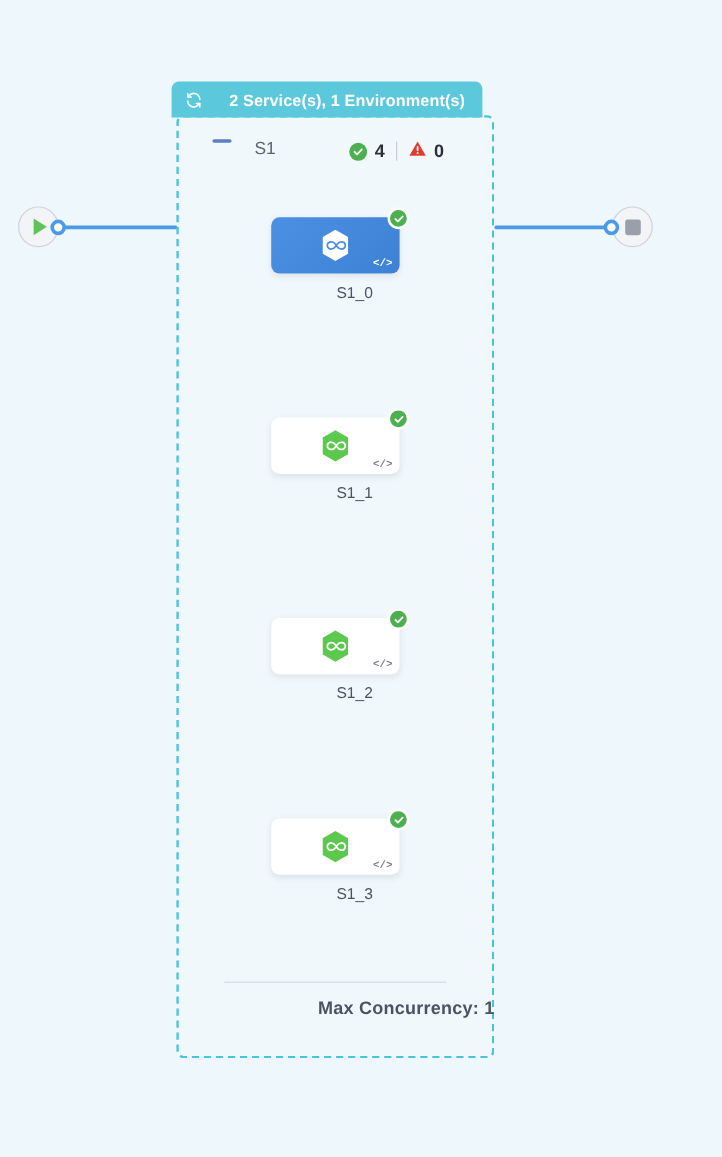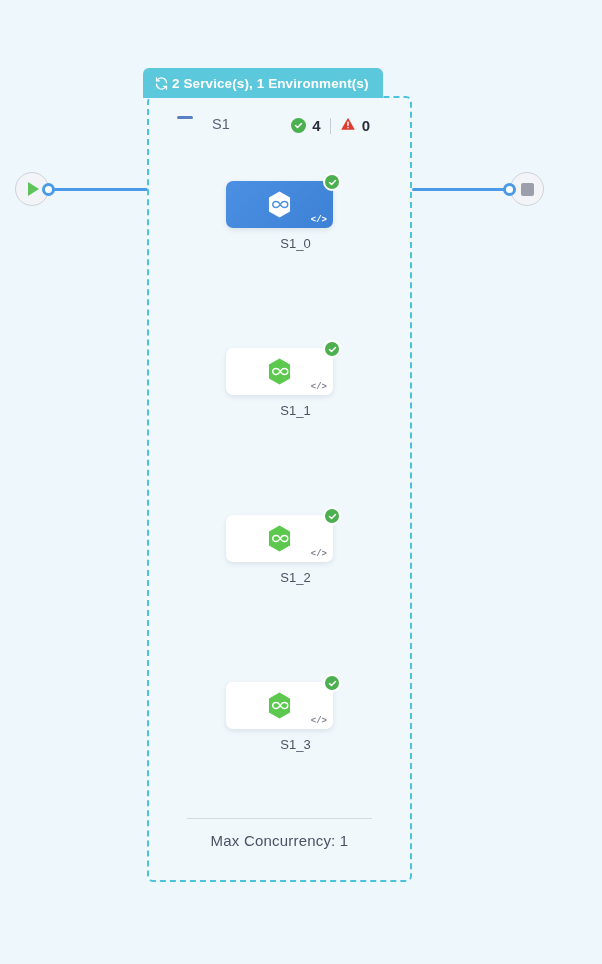--- a/index.html
+++ b/index.html
@@ -89,21 +89,21 @@
   .group-tab {
     position: absolute;
     left: 143px;
     top: 68px;
     height: 30px;
     padding: 0 14px 0 11px;
     background: #5bc8dc;
     border-radius: 6px 6px 0 0;
     display: flex;
     align-items: center;
-    gap: 3px;
+    gap: 22px;
     color: #ffffff;
     font-size: 13.5px;
     font-weight: bold;
     letter-spacing: .1px;
     white-space: nowrap;
   }
   .loop-icon { display: block; }
 
   
   .svc-row {
@@ -224,23 +224,23 @@
     top: 818px;
     width: 185px;
     height: 1px;
     background: #d3dbe2;
   }
   .concurrency {
     position: absolute;
     left: 147px;
     top: 832px;
     width: 265px;
-    text-align: center;
+    text-align: right;
     font-size: 15px;
-    font-weight: normal;
+    font-weight: bold;
     color: #4c5263;
     letter-spacing: .2px;
   }
 </style>
 </head>
 <body>
 
 <div id="canvas">
 
   <div class="edge edge-left"></div>

